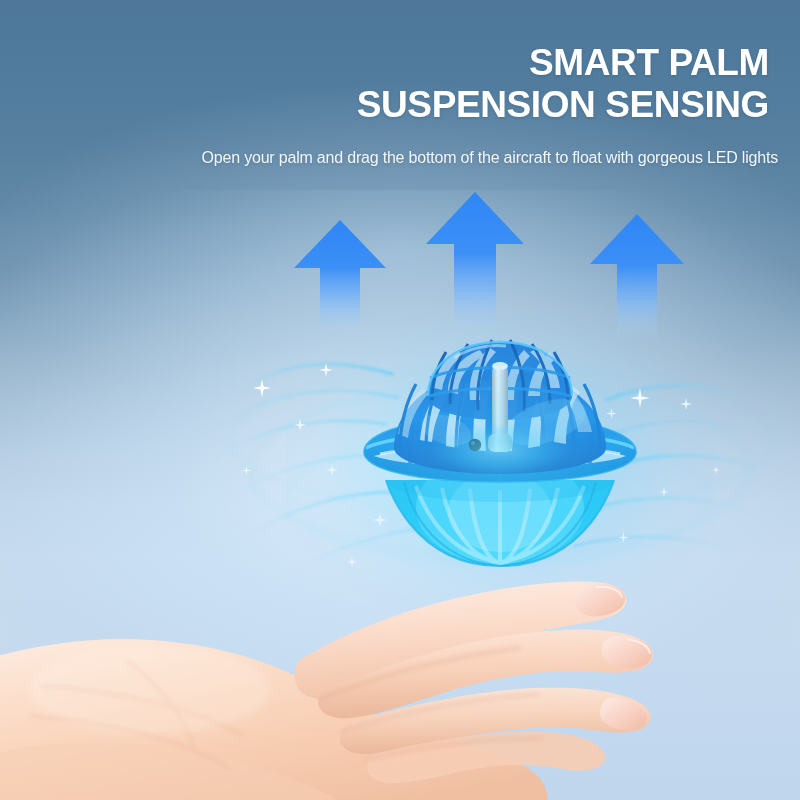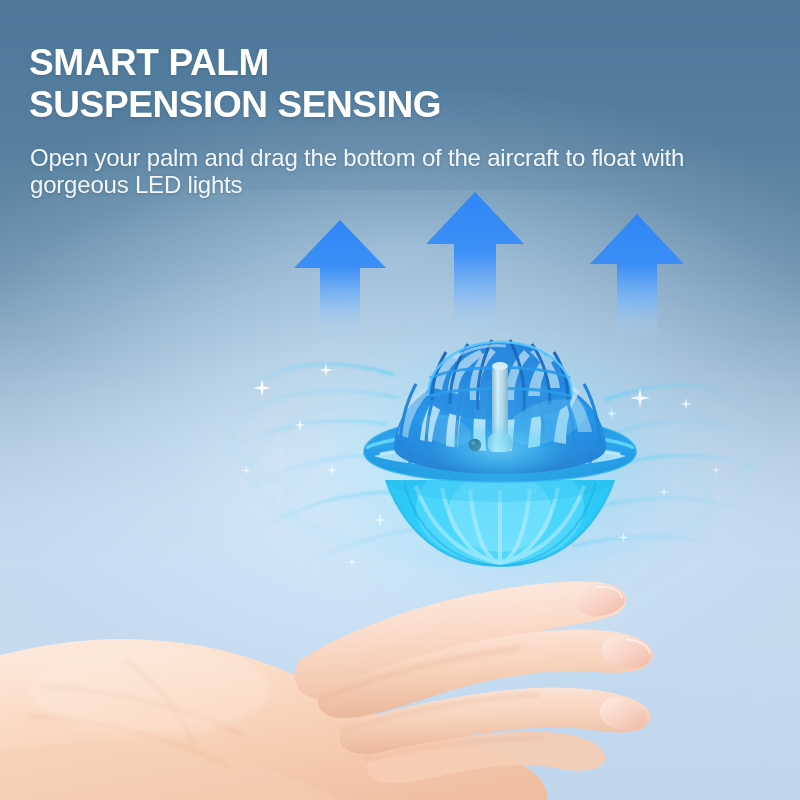--- a/index.html
+++ b/index.html
@@ -24,20 +24,21 @@
         #6189a7 26%,
         #7396b3 34%,
         #8aa9c1 42%,
         #a3bcd2 50%,
         #b6cce0 57%,
         #c2d6e9 63%,
         #c8dbee 70%,
         #c7daee 80%,
         #c3d8ee 90%,
         #bfd6ed 100%);
+    text-align: right;
   }
 
   
   .bg-glow {
     position: absolute;
     left: 50%;
     top: 470px;
     width: 900px;
     height: 560px;
     transform: translate(-50%, -50%);
@@ -74,21 +75,21 @@
     letter-spacing: -0.4px;
     text-shadow: 0 1px 3px rgba(40,70,95,0.30);
     white-space: pre-line;
   }
   .subhead {
     position: absolute;
     left: 30px;
     top: 144px;
     width: 748px;
     color: #f2f7fb;
-    font-size: 24px;
+    font-size: 16px;
     line-height: 27px;
     font-weight: normal;
     letter-spacing: -0.2px;
     text-shadow: 0 1px 3px rgba(40,70,95,0.28);
   }
 
   
   .arrow {
     position: absolute;
     pointer-events: none;

